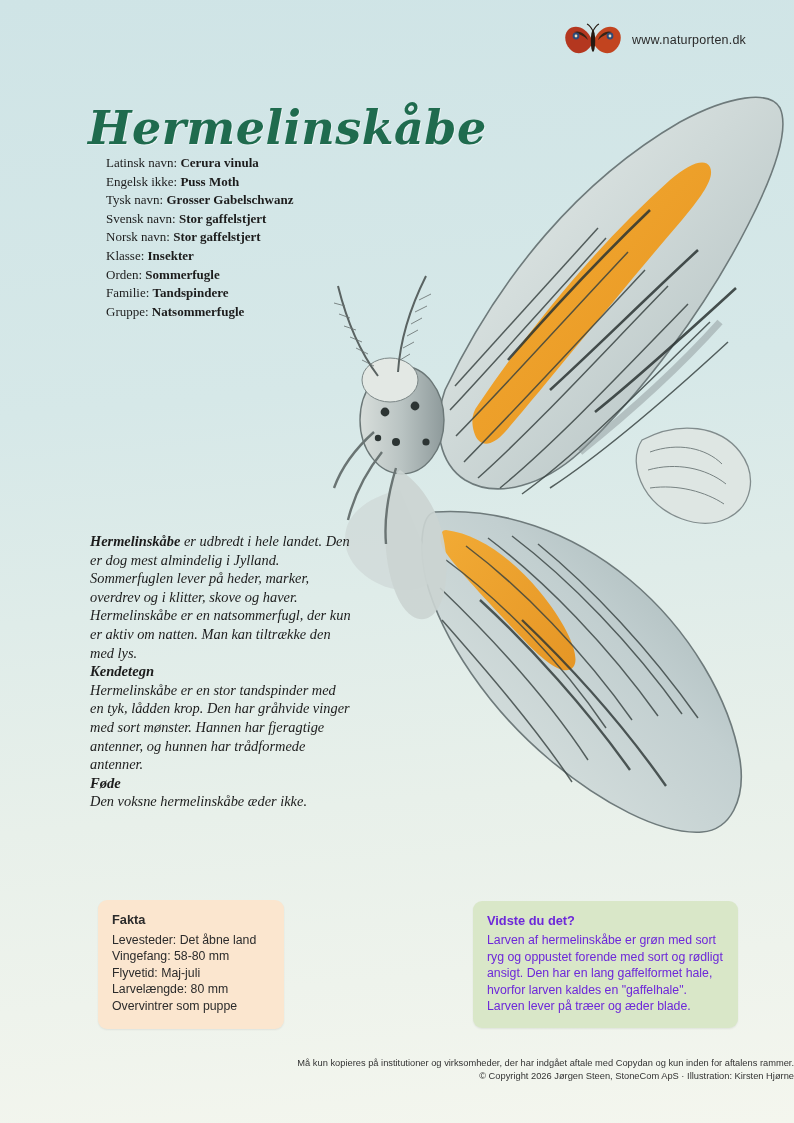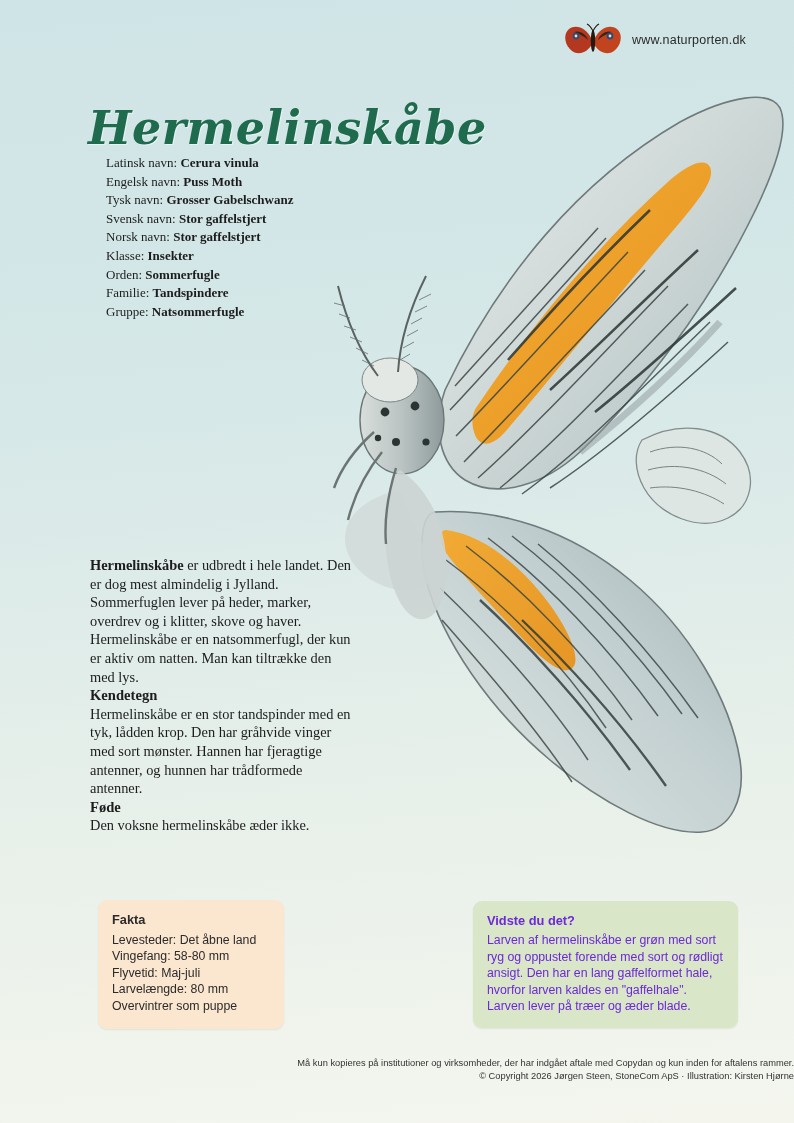--- a/index.html
+++ b/index.html
@@ -70,25 +70,26 @@
     margin-left: 16px;
   }
   .names .row { white-space: nowrap; }
   .names .lbl { font-weight: normal; }
   .names .val { font-weight: bold; }
 
   
   .body-col {
     position: absolute;
     left: 90px;
-    top: 556px;
+    top: 532px;
     width: 262px;
     font-size: 14.4px;
     line-height: 18.6px;
     color: #1c1c1c;
+    font-style: italic;
   }
   .body-col p { margin: 0; }
   .body-col .intro strong { font-weight: bold; }
   .sec-head {
     font-weight: bold;
     margin-top: 20px;
     margin-bottom: 1px;
     font-size: 14.6px;
   }
 
@@ -288,21 +289,21 @@
         <path d="M31 9 C29 5 27 3 25 2" stroke="#241a12" stroke-width="1.1" fill="none"></path>
         <path d="M31 9 C33 5 35 3 37 2" stroke="#241a12" stroke-width="1.1" fill="none"></path>
       </svg>
       <span class="logo-url">www.naturporten.dk</span>
     </div>
 
     <h1 class="title">Hermelinskåbe</h1>
 
     <div class="names">
       <div class="row"><span class="lbl">Latinsk navn:</span> <span class="val">Cerura vinula</span></div>
-      <div class="row"><span class="lbl">Engelsk navn:</span> <span class="val">Puss Moth</span></div>
+      <div class="row"><span class="lbl">Engelsk ikke:</span> <span class="val">Puss Moth</span></div>
       <div class="row"><span class="lbl">Tysk navn:</span> <span class="val">Grosser Gabelschwanz</span></div>
       <div class="row"><span class="lbl">Svensk navn:</span> <span class="val">Stor gaffelstjert</span></div>
       <div class="row"><span class="lbl">Norsk navn:</span> <span class="val">Stor gaffelstjert</span></div>
       <div class="row"><span class="lbl">Klasse:</span> <span class="val">Insekter</span></div>
       <div class="row"><span class="lbl">Orden:</span> <span class="val">Sommerfugle</span></div>
       <div class="row"><span class="lbl">Familie:</span> <span class="val">Tandspindere</span></div>
       <div class="row"><span class="lbl">Gruppe:</span> <span class="val">Natsommerfugle</span></div>
     </div>
 
     <div class="body-col">

